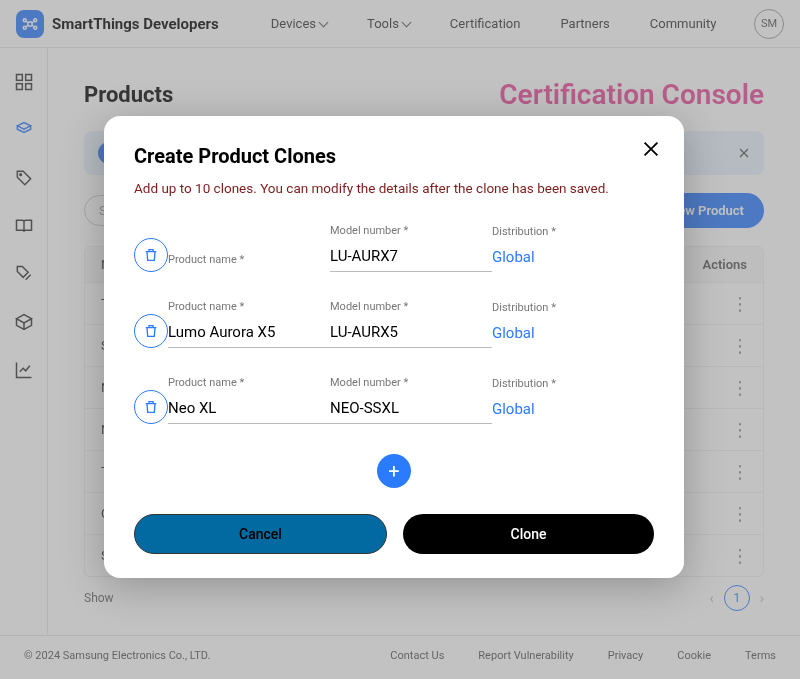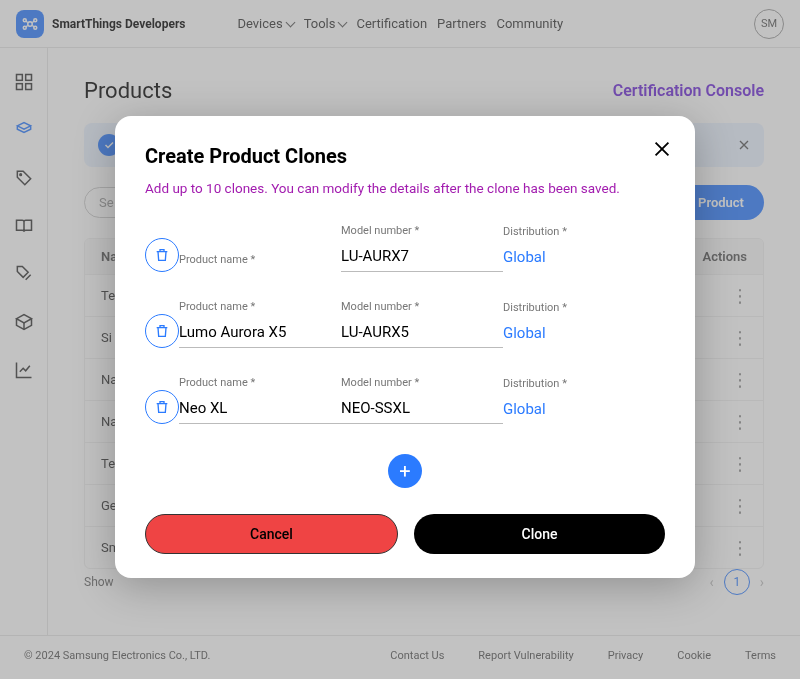--- a/index.html
+++ b/index.html
@@ -1,71 +1,71 @@
 <!DOCTYPE html>
 <html><head>
 <meta charset="utf-8">
 <style>
   * { box-sizing: border-box; margin: 0; padding: 0; }
   html, body { width: 800px; height: 679px; overflow: hidden; font-family: -apple-system, BlinkMacSystemFont, "Segoe UI", Roboto, Arial, sans-serif; background: #fff; color: #000; }
   
   .topbar { height: 48px; border-bottom: 1px solid #e5e5e5; display: flex; align-items: center; padding: 0 16px; gap: 12px; }
-  .brand { display: flex; align-items: center; gap: 8px; font-weight: 700; font-size: 12px; text-align: center; }
+  .brand { display: flex; align-items: center; gap: 8px; font-weight: 700; font-size: 15px; text-align: center; }
   .brand-logo { width: 28px; height: 28px; background:#2b7bff; border-radius:8px; display:flex; align-items:center; justify-content:center; }
   .brand-logo svg{ width:18px; height:18px; }
-  .nav { display: flex; gap: 10px; margin-left: 40px; font-size: 13px; color:#333; }
+  .nav { display: flex; gap: 40px; margin-left: 40px; font-size: 13px; color:#333; }
   .nav-item { display:flex; align-items:center; gap:4px; cursor:pointer; }
   .spacer { flex:1; }
   .avatar { width:30px; height:30px; border:1px solid #999; border-radius:50%; display:flex; align-items:center; justify-content:center; font-size:11px; color:#555;}
   
   .body { display:flex; height: calc(679px - 48px - 44px); }
   .side { width:48px; border-right:1px solid #e5e5e5; display:flex; flex-direction:column; align-items:center; padding-top:24px; gap:28px; }
   .side-icon { width:20px; height:20px; color:#333; cursor:pointer; }
   .side-icon.active { color:#2b7bff; }
   .main { flex:1; padding: 30px 36px 0 36px; position:relative; }
   .page-top { display:flex; align-items:center; justify-content:space-between; }
-  .page-title { font-size:22px; font-weight:400; }
-  .cert { font-size:16px; font-weight:600; color:#6d28d9; }
+  .page-title { font-size:22px; font-weight:700; }
+  .cert { font-size:28px; font-weight:600; color:#ec4899; }
   .flash { margin-top:20px; background:#eaf2ff; border-radius:8px; height:44px; display:flex; align-items:center; padding:0 14px; gap:10px; position:relative; }
   .flash .check { width:22px; height:22px; background:#2b7bff; border-radius:50%; display:flex; align-items:center; justify-content:center;}
   .flash .close { position:absolute; right:12px; width:16px; height:16px; cursor:pointer; color:#555;}
   .toolbar { display:flex; align-items:center; gap:10px; margin-top:18px; }
   .search { border:1px solid #ccc; border-radius:20px; padding:7px 14px; font-size:13px; width:90px; color:#999;}
   .newbtn { background:#2b7bff; color:#fff; border-radius:22px; padding:10px 20px; font-size:13px; font-weight:600; }
   
   .tbl { margin-top:18px; border:1px solid #eee; border-radius:6px; overflow:hidden; }
   .thead,.trow { display:grid; grid-template-columns: 1fr 80px; align-items:center; padding:10px 16px; font-size:13px; }
   .thead { background:#f7f7f8; color:#555; font-weight:600; }
   .trow { border-top:1px solid #eee; color:#333; }
   .trow .dots { color:#888; font-size:18px; text-align:right; cursor:pointer; letter-spacing:-2px;}
-  .pager { display:flex; align-items:center; justify-content:space-between; margin-top:0; font-size:12px; color:#666;gap:24px;}
+  .pager { display:flex; align-items:center; justify-content:space-between; margin-top:8px; font-size:12px; color:#666;gap:24px;}
   .pager .pages { display:flex; align-items:center; gap:10px;}
   .pgnum { width:26px; height:26px; border:1px solid #2b7bff; color:#2b7bff; border-radius:50%; display:flex; align-items:center; justify-content:center; font-size:12px;}
   .chev { color:#bbb; cursor:pointer; font-size:14px;}
   
   .footer { height:40px; border-top:1px solid #e5e5e5; display:flex; align-items:center; padding:0 24px; font-size:11px; color:#555; }
   .footer .links { margin-left:auto; display:flex; gap:34px;}
   
   .overlay { position:absolute; inset:0; background:rgba(120,120,120,0.45); }
-  .modal { position:absolute; left:115px; top:116px; width:580px; background:#fff; border-radius:16px; box-shadow:0 8px 40px rgba(0,0,0,0.25); padding:28px 30px 24px 30px; }
+  .modal { position:absolute; left:104px; top:116px; width:580px; background:#fff; border-radius:16px; box-shadow:0 8px 40px rgba(0,0,0,0.25); padding:28px 30px 24px 30px; }
   .modal h2 { font-size:20px; font-weight:700; }
   .modal .mclose { position:absolute; right:22px; top:22px; width:22px; height:22px; cursor:pointer;}
-  .modal .sub { font-size:13.5px; margin-top:12px; color:#a21caf;}
+  .modal .sub { font-size:13.5px; margin-top:12px; color:#7f1d1d;}
   .clone-row { display:flex; align-items:flex-end; margin-top:28px; }
   .del { width:34px; height:34px; border:1.5px solid #2b7bff; border-radius:50%; display:flex; align-items:center; justify-content:center; cursor:pointer; flex:0 0 34px;}
   .del svg{ width:16px; height:16px; stroke:#2b7bff;}
   .fld { flex:1; }
   .fld label { font-size:11px; color:#777; display:block; margin-bottom:6px;}
   .fld input { width:100%; border:none; border-bottom:1px solid #bbb; font-size:15px; padding:4px 0 6px 0; outline:none; font-family:inherit;}
   .fld.dist .val { color:#2b7bff; font-size:15px; padding:4px 0 6px 0; display:inline-block; cursor:pointer;}
   .addwrap { display:flex; justify-content:center; margin-top:30px;}
   .add { width:34px; height:34px; background:#2b7bff; border-radius:50%; display:flex; align-items:center; justify-content:center; cursor:pointer; color:#fff; font-size:20px; line-height:1;}
   .btns { display:flex; gap:16px; margin-top:26px;}
   .btn { flex:1; height:40px; border-radius:22px; display:flex; align-items:center; justify-content:center; font-size:14px; font-weight:500; cursor:pointer;}
-  .btn.cancel { border:1px solid #333; background:#ef4444;}
+  .btn.cancel { border:1px solid #333; background:#0369a1;}
   .btn.clone { background:#000; color:#fff;}
   .chev-dn::after{content:""; display:inline-block; width:6px; height:6px; border-right:1.5px solid #555; border-bottom:1.5px solid #555; transform:rotate(45deg); margin-bottom:2px;}
 </style>
 </head>
 <body>
 
 <div class="topbar">
   <div class="brand">
     <span class="brand-logo">
       <svg viewBox="0 0 24 24" fill="none" stroke="#fff" stroke-width="2">

